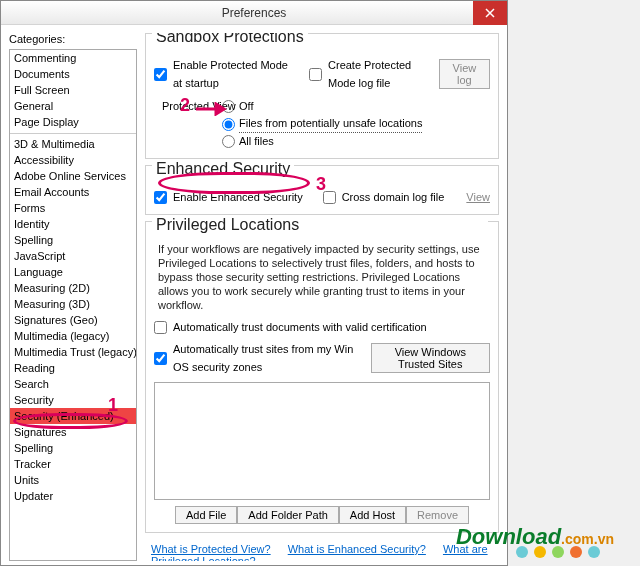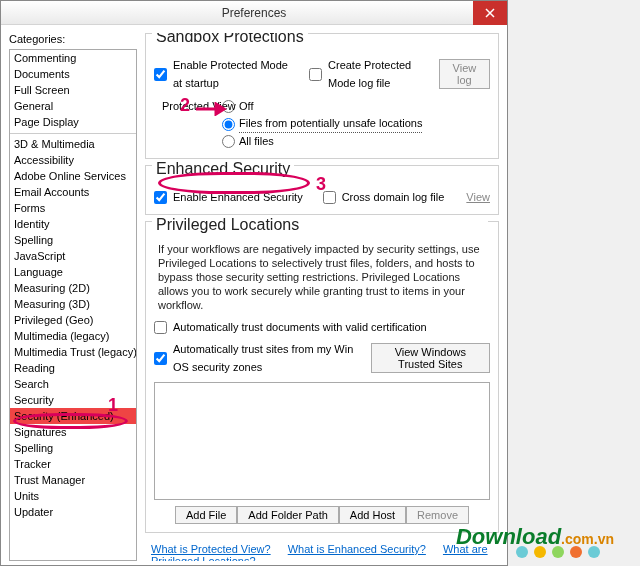--- a/index.html
+++ b/index.html
@@ -67,31 +67,30 @@
           <div class="item">Accessibility</div>
           <div class="item">Adobe Online Services</div>
           <div class="item">Email Accounts</div>
           <div class="item">Forms</div>
           <div class="item">Identity</div>
           <div class="item">Spelling</div>
           <div class="item">JavaScript</div>
           <div class="item">Language</div>
           <div class="item">Measuring (2D)</div>
           <div class="item">Measuring (3D)</div>
-          <div class="item">Privileged (Geo)</div>
+          <div class="item">Signatures (Geo)</div>
           <div class="item">Multimedia (legacy)</div>
           <div class="item">Multimedia Trust (legacy)</div>
           <div class="item">Reading</div>
           <div class="item">Search</div>
           <div class="item">Security</div>
           <div class="item sel">Security (Enhanced)</div>
           <div class="item">Signatures</div>
           <div class="item">Spelling</div>
           <div class="item">Tracker</div>
-          <div class="item">Trust Manager</div>
           <div class="item">Units</div>
           <div class="item">Updater</div>
         </div>
     </div>
     <div class="right">
 
       <div class="group" style="position:relative">
         <span class="glabel">Sandbox Protections</span>
         <div class="row">
           <input type="checkbox" class="chk" checked="" style="">

